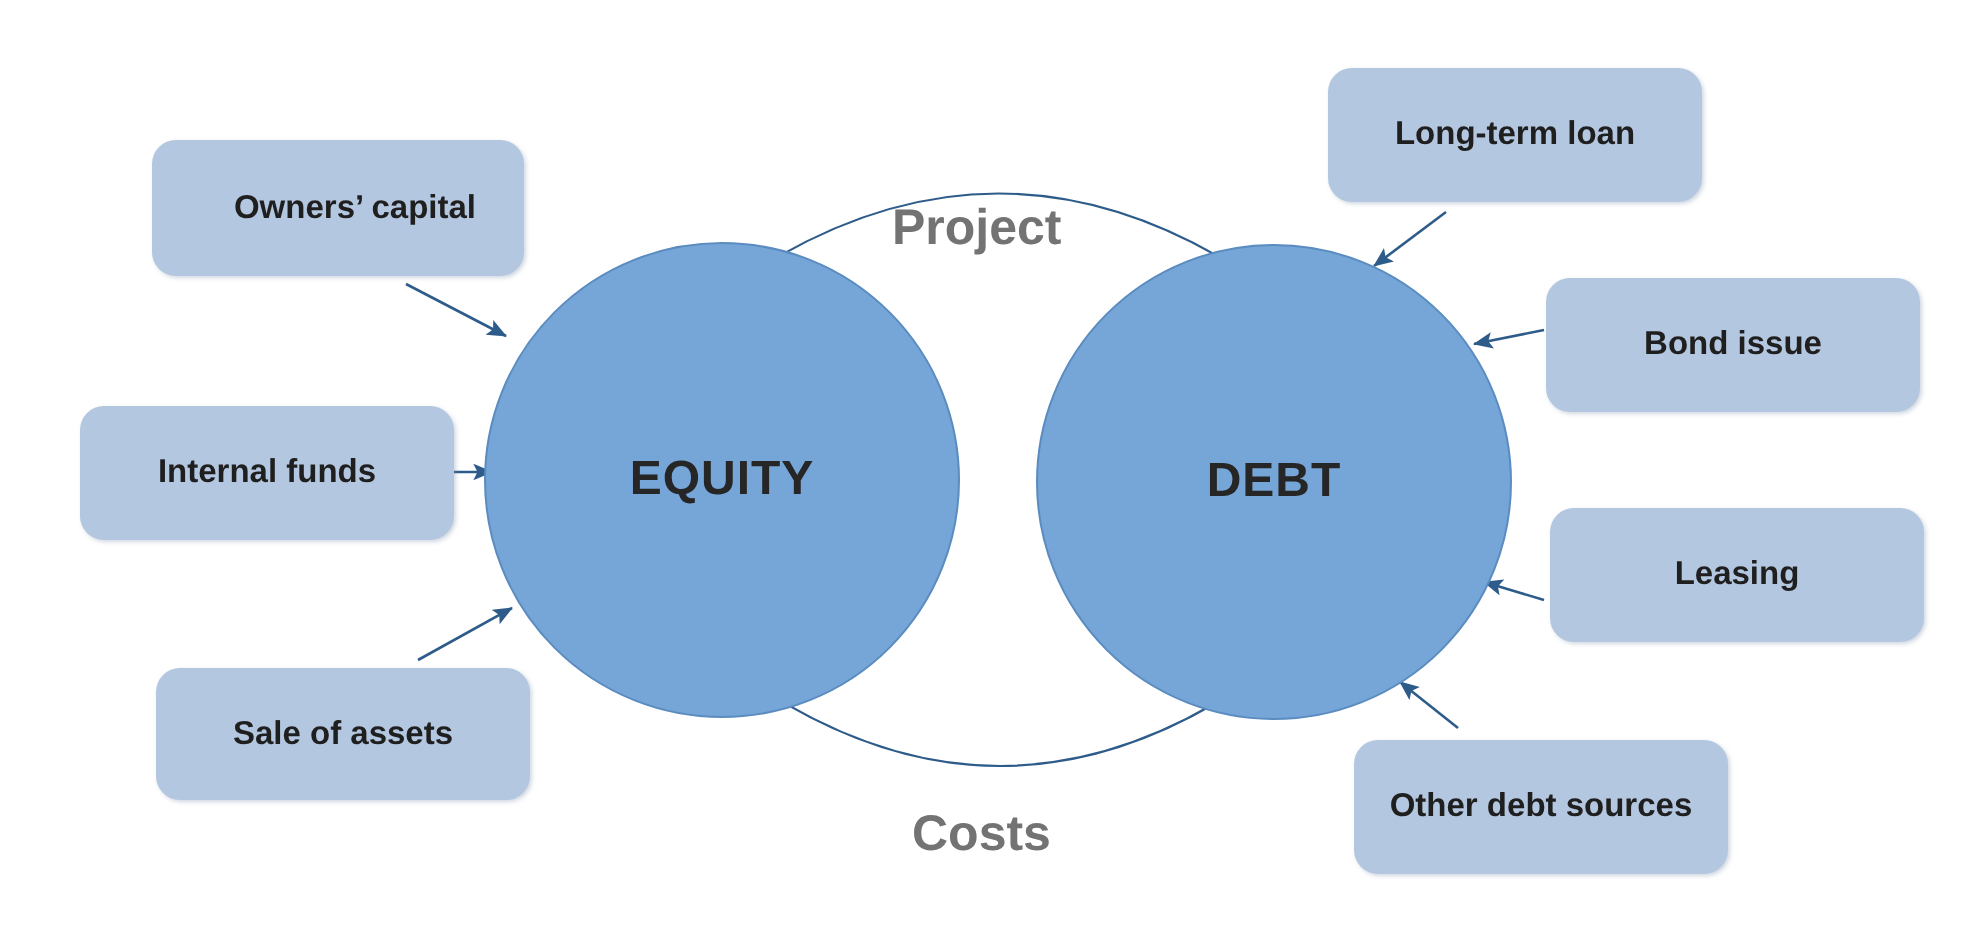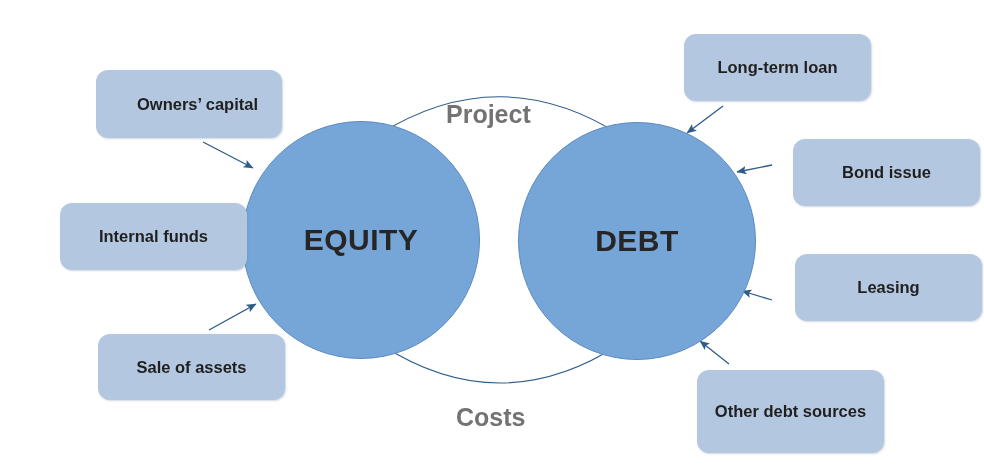--- a/index.html
+++ b/index.html
@@ -29,21 +29,21 @@
     position: absolute;
     border-radius: 50%;
     background: #76A5D7;
     border: 1px solid #5b8cc0;
     box-sizing: border-box;
     display: flex;
     align-items: center;
     justify-content: center;
   }
   .circle-label {
-    font-size: 30px;
+    font-size: 24px;
     font-weight: bold;
     color: #262626;
     letter-spacing: 0.5px;
     user-select: none;
   }
   #circle-equity {
     left: 242px;
     top: 121px;
     width: 238px;
     height: 238px;
@@ -56,36 +56,35 @@
   }
   .src-box {
     position: absolute;
     background: #B4C7E0;
     border-radius: 12px;
     box-sizing: border-box;
     display: flex;
     align-items: center;
     justify-content: center;
     box-shadow: 1px 1px 2px rgba(120,140,170,0.35);
-    margin-left: 20px;
   }
   .src-box-label {
     font-size: 16.5px;
     font-weight: bold;
     color: #1f1f1f;
     white-space: nowrap;
     user-select: none;
   }
   #box-owners-capital  { left: 76px;  top: 70px;  width: 186px; height: 68px; padding-left: 17px; }
   #box-internal-funds  { left: 40px;  top: 203px; width: 187px; height: 67px; }
   #box-sale-of-assets  { left: 78px;  top: 334px; width: 187px; height: 66px; text-align: right; }
   #box-long-term-loan  { left: 664px; top: 34px;  width: 187px; height: 67px; }
   #box-bond-issue      { left: 773px; top: 139px; width: 187px; height: 67px; }
   #box-leasing         { left: 775px; top: 254px; width: 187px; height: 67px; }
-  #box-other-debt      { left: 677px; top: 370px; width: 187px; height: 83px; align-items: center; }
+  #box-other-debt      { left: 677px; top: 370px; width: 187px; height: 67px; align-items: center; }
 
   .arc-label {
     position: absolute;
     font-size: 25px;
     font-weight: bold;
     color: #737373;
     user-select: none;
     white-space: nowrap;
   }
   #label-project { left: 446px; top: 100px; }

